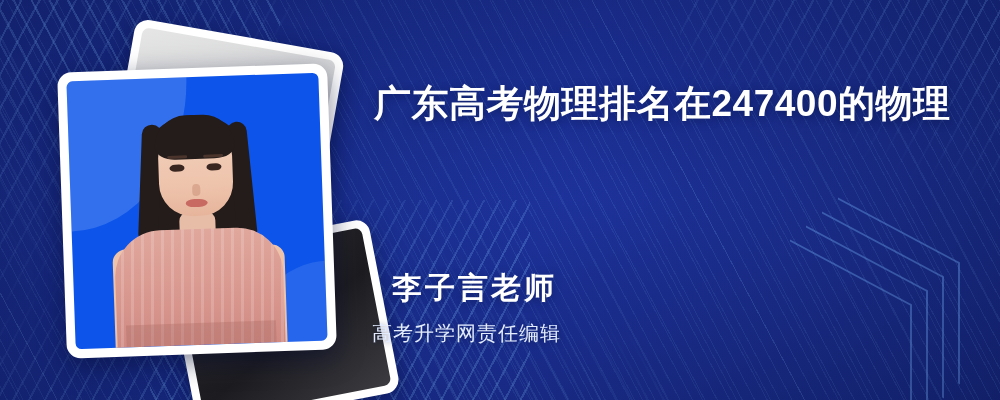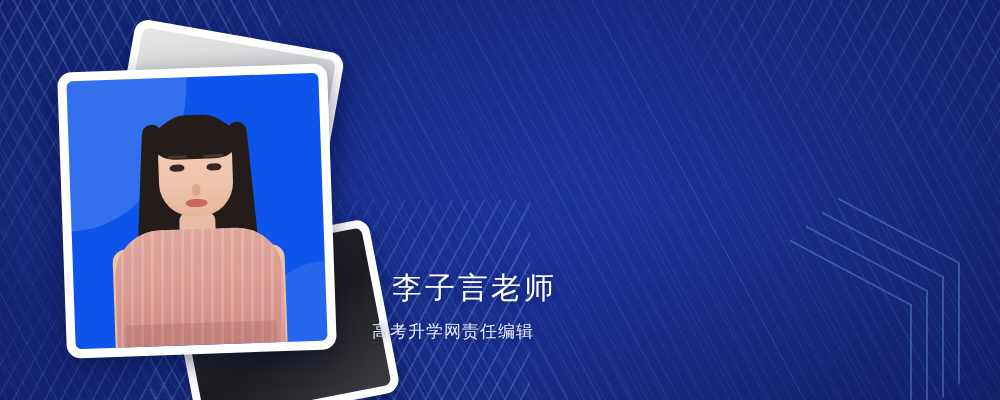--- a/index.html
+++ b/index.html
@@ -331,29 +331,29 @@
     font-weight: bold;
     line-height: 60px;
     letter-spacing: .5px;
     text-shadow: 0 2px 8px rgba(8,18,70,0.55);
   }
   .author {
     position: absolute;
     left: 392px; top: 268px;
     color: #ffffff;
     font-size: 30px;
-    font-weight: normal;
+    font-weight: bold;
     letter-spacing: 3px;
     text-shadow: 0 2px 8px rgba(8,18,70,0.5);
   }
   .role {
     position: absolute;
     left: 372px; top: 320px;
     color: #e3ecff;
-    font-size: 17px;
+    font-size: 20px;
     font-weight: normal;
     letter-spacing: 1px;
     text-shadow: 0 1px 6px rgba(8,18,70,0.5);
   }
 </style>
 </head>
 <body>
 
 <div class="banner">
 
@@ -406,18 +406,19 @@
           <div class="eye-r"></div>
           <div class="nose"></div>
           <div class="mouth"></div>
         </div>
       </div>
     </div>
 
   </div>
 
   <div class="title">
+    <div>广东高考物理排名在247400的物理</div>
   </div>
 
   <div class="author">李子言老师</div>
   <div class="role">高考升学网责任编辑</div>
 
 </div>
 
 </body></html>

